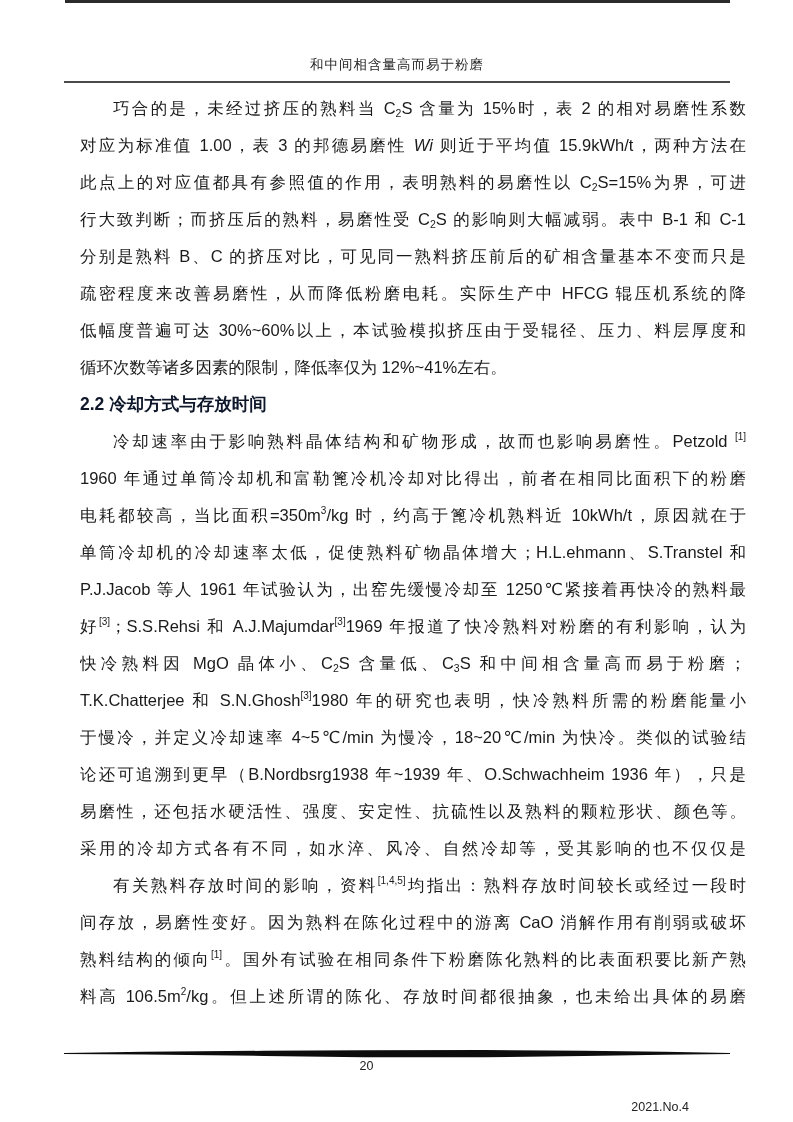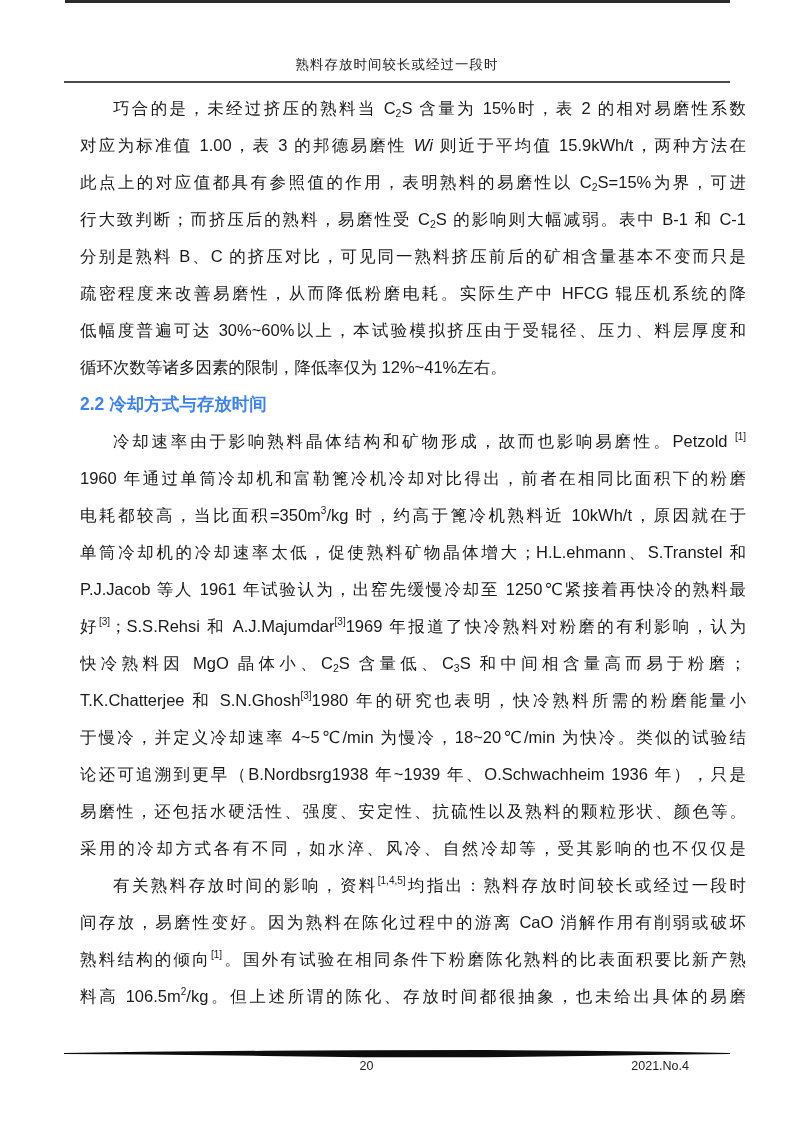--- a/index.html
+++ b/index.html
@@ -39,42 +39,42 @@
     font-size:10.5px;vertical-align:baseline;
     position:relative;bottom:-3px;line-height:0;
   }
   .line sup{
     font-size:10px;vertical-align:baseline;
     position:relative;top:-7px;line-height:0;
   }
   .line i{font-style:italic;}
   .heading{
     height:37px;line-height:37px;font-weight:bold;font-size:17.5px;
-    text-align:left;color:#3b82f6;
+    text-align:left;color:#0f172a;
   }
   .footer-bar{
     position:absolute;top:1049px;left:64px;width:666px;height:10px;
   }
   .footer-row{
     position:absolute;top:1059px;left:0;width:793px;height:20px;
     font-size:12.5px;color:#222;
   }
   .page-num{
     position:absolute;left:0;width:733px;text-align:center;
   }
   .issue{
-    position:absolute;right:104px;
+    position:absolute;right:104px;margin-top:41px;
   }
 </style>
 </head>
 <body>
 
 <div class="page" style="background: rgb(255, 255, 255);">
   <div class="top-bar"></div>
-  <div class="header-title">熟料存放时间较长或经过一段时</div>
+  <div class="header-title">和中间相含量高而易于粉磨</div>
   <div class="header-rule"></div>
 
   <div class="content" id="content" style="color: rgb(26, 26, 26);">
       <div class="line indent">巧合的是，未经过挤压的熟料当 C<sub>2</sub>S 含量为 15%时，表 2 的相对易磨性系数</div>
       <div class="line">对应为标准值 1.00，表 3 的邦德易磨性 <i>Wi</i> 则近于平均值 15.9kWh/t，两种方法在</div>
       <div class="line">此点上的对应值都具有参照值的作用，表明熟料的易磨性以 C<sub>2</sub>S=15%为界，可进</div>
       <div class="line">行大致判断；而挤压后的熟料，易磨性受 C<sub>2</sub>S 的影响则大幅减弱。表中 B-1 和 C-1</div>
       <div class="line">分别是熟料 B、C 的挤压对比，可见同一熟料挤压前后的矿相含量基本不变而只是</div>
       <div class="line">疏密程度来改善易磨性，从而降低粉磨电耗。实际生产中 HFCG 辊压机系统的降</div>
       <div class="line">低幅度普遍可达 30%~60%以上，本试验模拟挤压由于受辊径、压力、料层厚度和</div>

